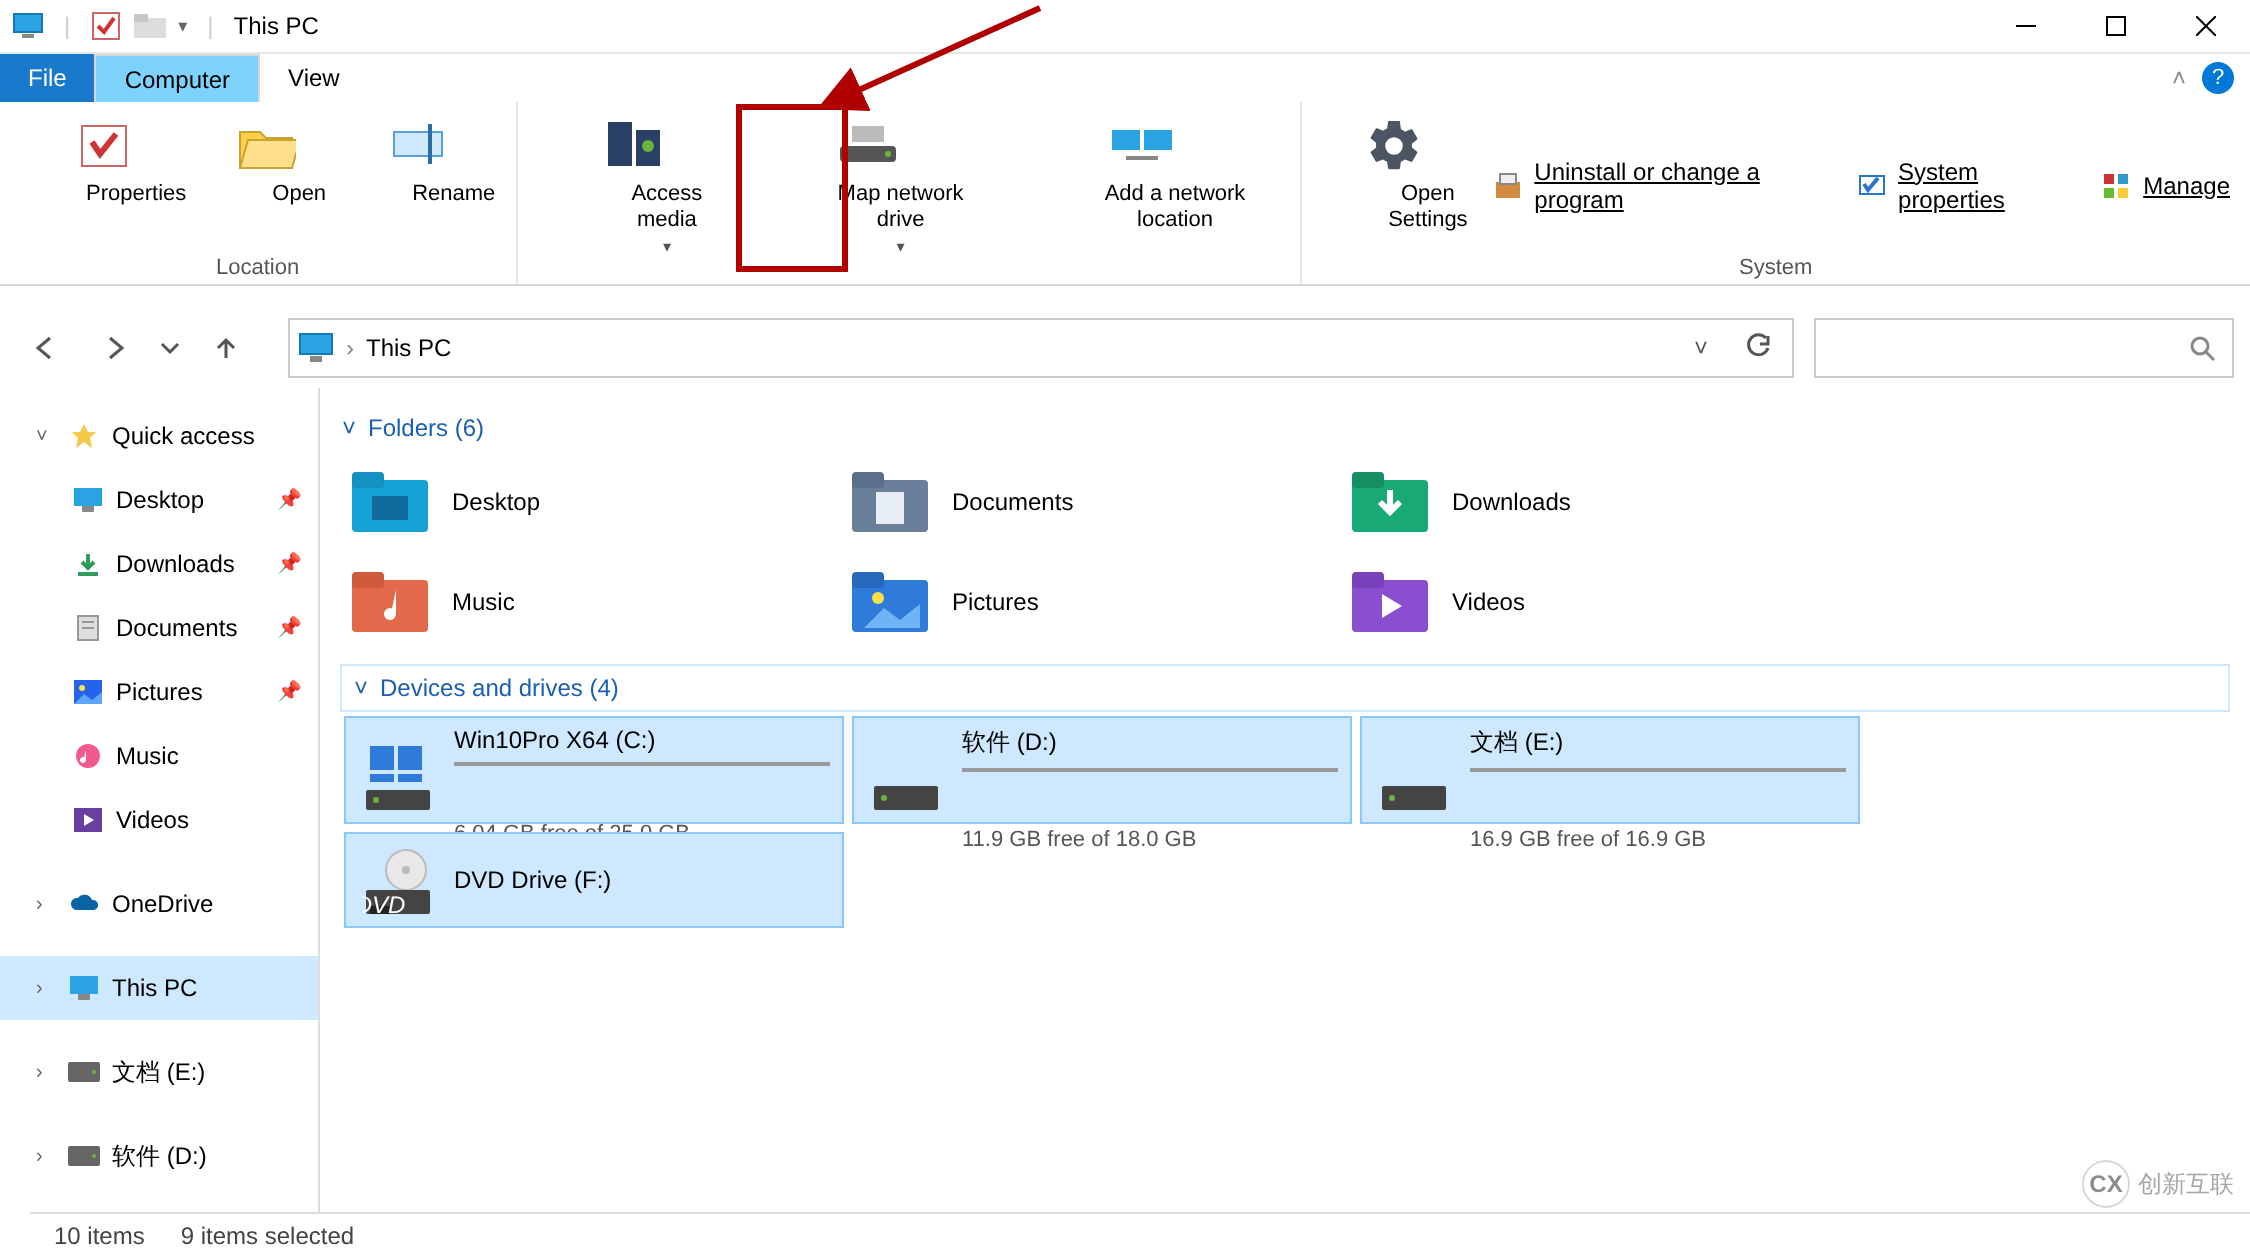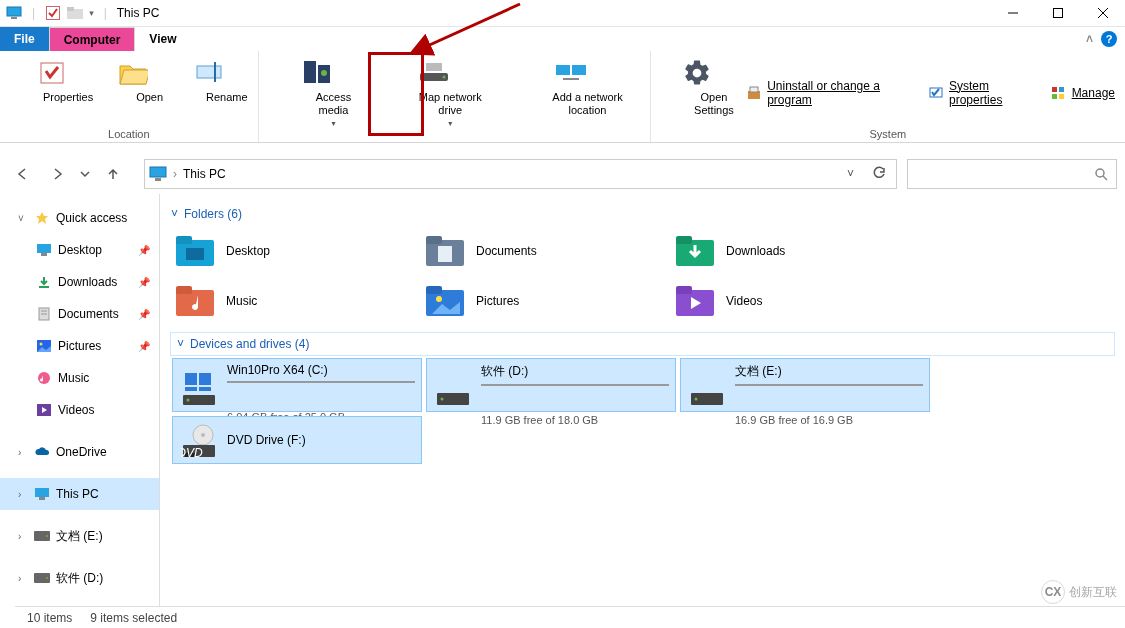--- a/index.html
+++ b/index.html
@@ -8,24 +8,24 @@
 
 .titlebar { height: 27px; display: flex; align-items: center; background: #fff; border-bottom: 1px solid #e5e5e5; }
 .titlebar .qat { display: flex; align-items: center; gap: 6px; padding-left: 6px; }
 .titlebar .title { margin-left: 6px; }
 .titlebar .winbtns { margin-left: auto; display: flex; }
 .titlebar .winbtns div { width: 45px; height: 27px; display: flex; align-items: center; justify-content: center; color:#000;}
 .qat-icon { width:16px; height:16px; display:flex; align-items:center; justify-content:center; }
 .pipe { color:#ccc; margin:0 4px;}
 
 
-.ribbontabs { height: 24px; display: flex; align-items: stretch; background: #fff; position:relative;font-weight:bold;}
+.ribbontabs { height: 24px; display: flex; align-items: stretch; background: #fff; position:relative;}
 .ribbontabs .tab { padding: 0 14px; display: flex; align-items: center; cursor:pointer;}
 .ribbontabs .tab.file { background: #1979ca; color: #fff; }
-.ribbontabs .tab.active { border: 1px solid #d6d6d6; border-bottom: none; background:#ec4899;}
+.ribbontabs .tab.active { border: 1px solid #d6d6d6; border-bottom: none; background:#7dd3fc;}
 .ribbontabs .help { margin-left:auto; display:flex; align-items:center; gap:8px; padding-right:8px;}
 .ribbontabs .help .q { width:16px;height:16px;border-radius:50%; background:#0078d7; color:#fff; display:flex; align-items:center; justify-content:center; font-size:11px;}
 
 
 .ribbon { height: 92px; border-bottom: 1px solid #d6d6d6; display: flex; background:#fff; }
 .group { border-right: 1px solid #e5e5e5; display:flex; flex-direction:column; }
 .group .row { display:flex; padding: 4px 6px 0 6px; gap:2px; flex:1;}
 .group .label { text-align:center; font-size:11px; color:#555; padding-bottom:2px;}
 .bigbtn { display:flex; flex-direction:column; align-items:center; justify-content:flex-start; width: auto; min-width:50px; padding: 2px 4px; cursor:pointer; text-align:center;}
 .bigbtn .ic { width:32px; height:32px; margin-bottom:2px; display:flex; align-items:center; justify-content:center;}

